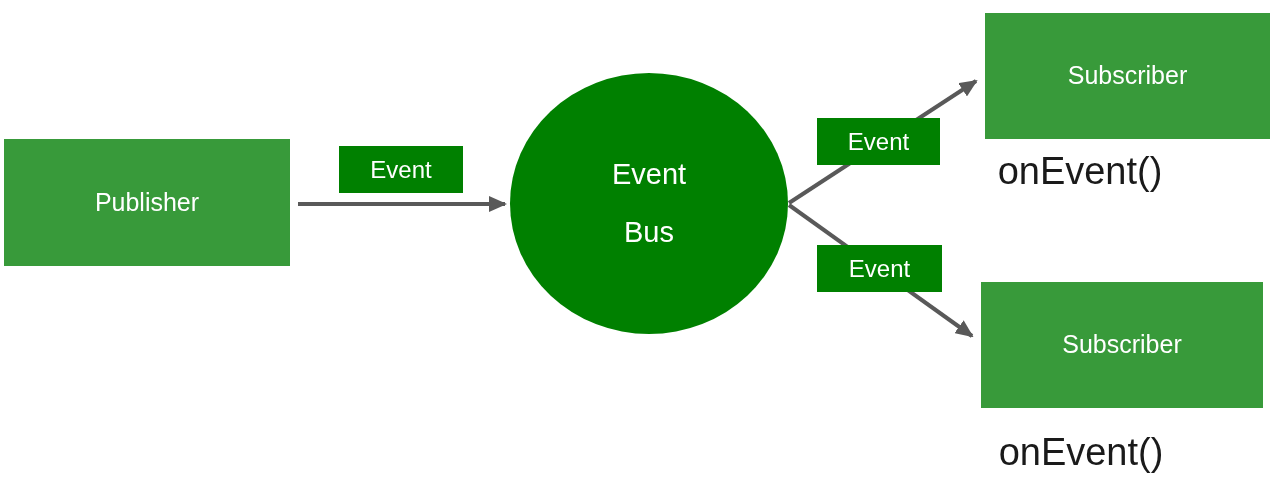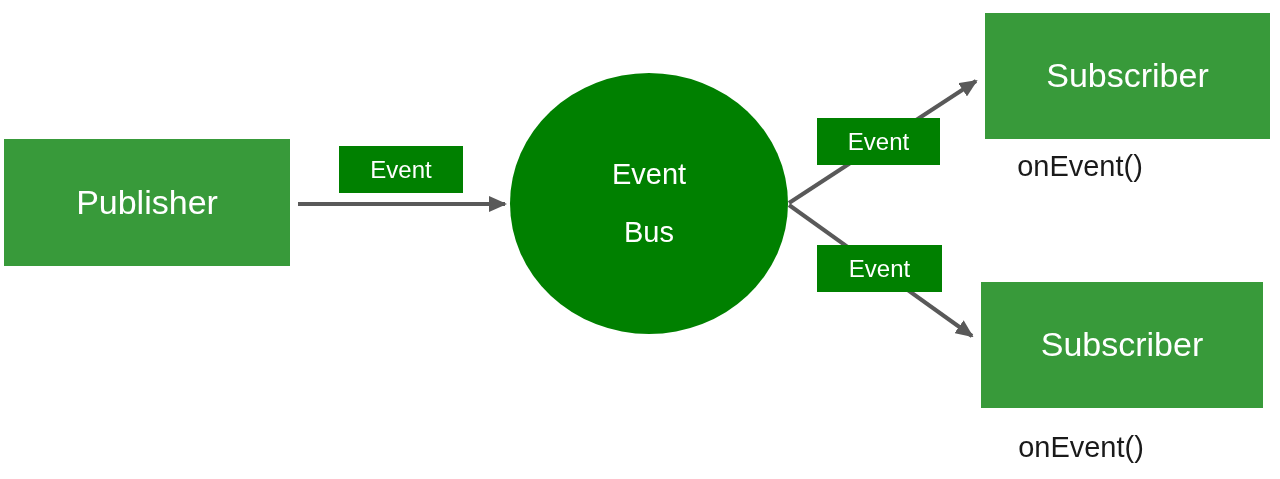--- a/index.html
+++ b/index.html
@@ -23,21 +23,21 @@
   .node {
     position: absolute;
     display: flex;
     align-items: center;
     justify-content: center;
     color: var(--text-light, #ffffff);
     line-height: 1.1;
   }
   .rect-node {
     background: var(--node-green, #389a3a);
-    font-size: 34px;
+    font-size: 25px;
   }
   .bus-node {
     background: var(--accent-green, #008000);
     border-radius: 50%;
     flex-direction: column;
     gap: 26px;
     font-size: 29px;
     text-align: center;
   }
   .event-badge {
@@ -46,21 +46,21 @@
     align-items: center;
     justify-content: center;
     background: var(--accent-green, #008000);
     color: var(--text-light, #ffffff);
     font-size: 24px;
     line-height: 1;
   }
   .method-label {
     position: absolute;
     color: var(--text-dark, #1a1a1a);
-    font-size: 29px;
+    font-size: 38px;
     line-height: 1.15;
     text-align: center;
   }
 </style>
 </head>
 <body>
 
 <div class="canvas">
 
   <svg class="arrow-layer" viewBox="0 0 1280 479" xmlns="http://www.w3.org/2000/svg">

